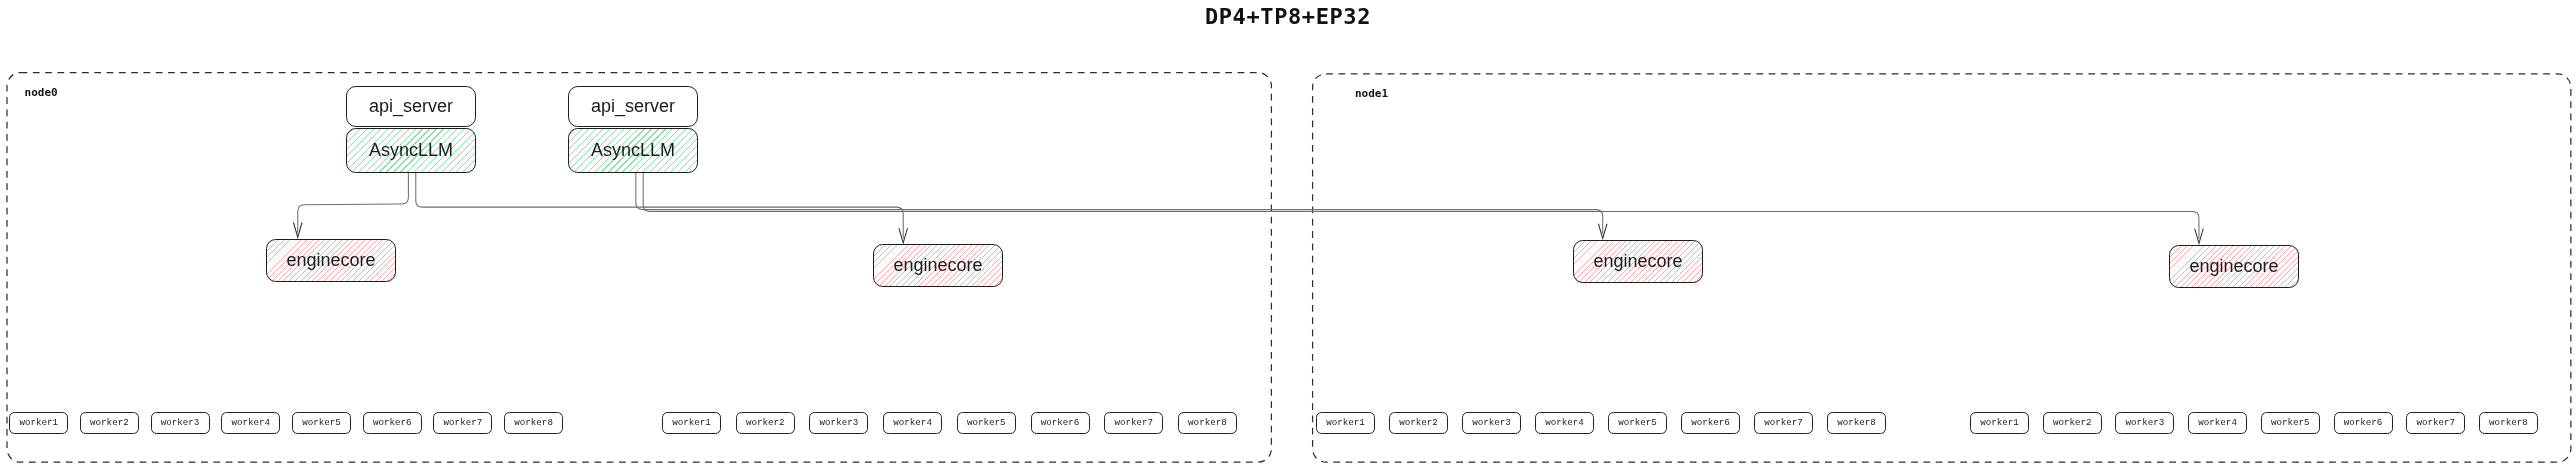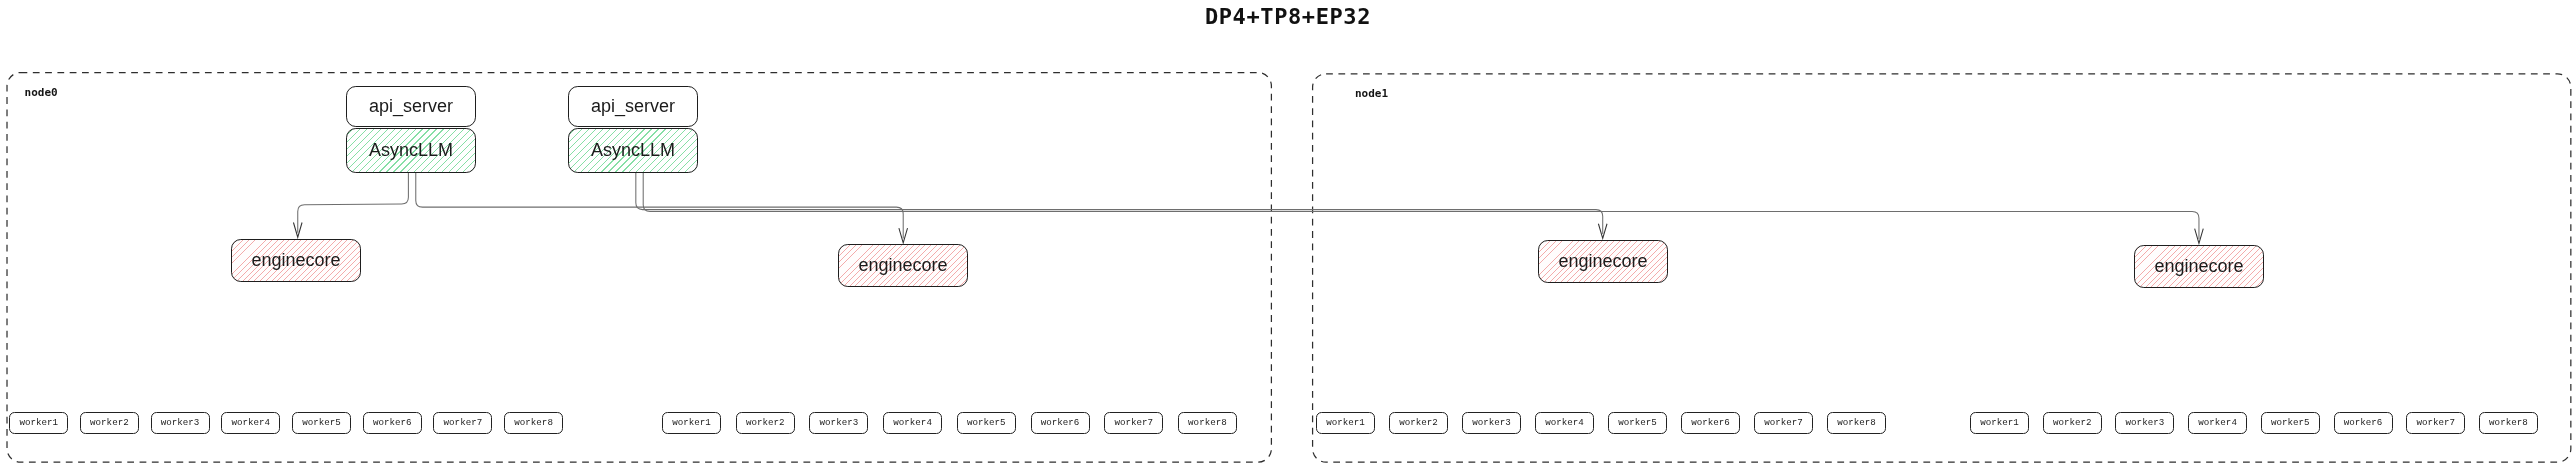--- a/index.html
+++ b/index.html
@@ -11,21 +11,21 @@
          font-size:22px;letter-spacing:0.6px;color:#111;}
   svg.layer{position:absolute;left:0;top:0;pointer-events:none;}
   .node-label{position:absolute;font-family:"DejaVu Sans Mono", monospace;
               font-weight:bold;font-size:11px;color:#141414;}
   .box{position:absolute;box-sizing:border-box;border:1.5px solid #1e1e1e;
        border-radius:9.8px;background:#ffffff;display:flex;align-items:center;
        justify-content:center;font-size:18px;color:#1b1b1b;}
   .hatch-green{background-color:#ffffff;
        background-image:repeating-linear-gradient(135deg,rgba(0,0,0,0) 0px,rgba(0,0,0,0) 4px,#87dfa6 4px,#87dfa6 4.9px);}
   .hatch-red{background-color:#fffdfd;
-       background-image:repeating-linear-gradient(135deg,rgba(0,0,0,0) 0px,rgba(0,0,0,0) 3.4px,#f3abab 3.4px,#f3abab 4.1px);}
+       background-image:repeating-linear-gradient(135deg,rgba(0,0,0,0) 0px,rgba(0,0,0,0) 3.4px,#f3abab 3.4px,#f3abab 4.1px);margin-left:35px;}
   .wrow{position:absolute;top:412px;height:21.5px;display:flex;
         justify-content:space-between;}
   .worker{box-sizing:border-box;width:59px;height:21.5px;border:1.2px solid #222;
           border-radius:5.5px;background:#fff;display:flex;align-items:center;
           justify-content:center;font-size:9.2px;color:#1b1b1b;font-family:Liberation Mono, monospace;}
 </style>
 </head>
 <body>
 
 <div class="canvas">

